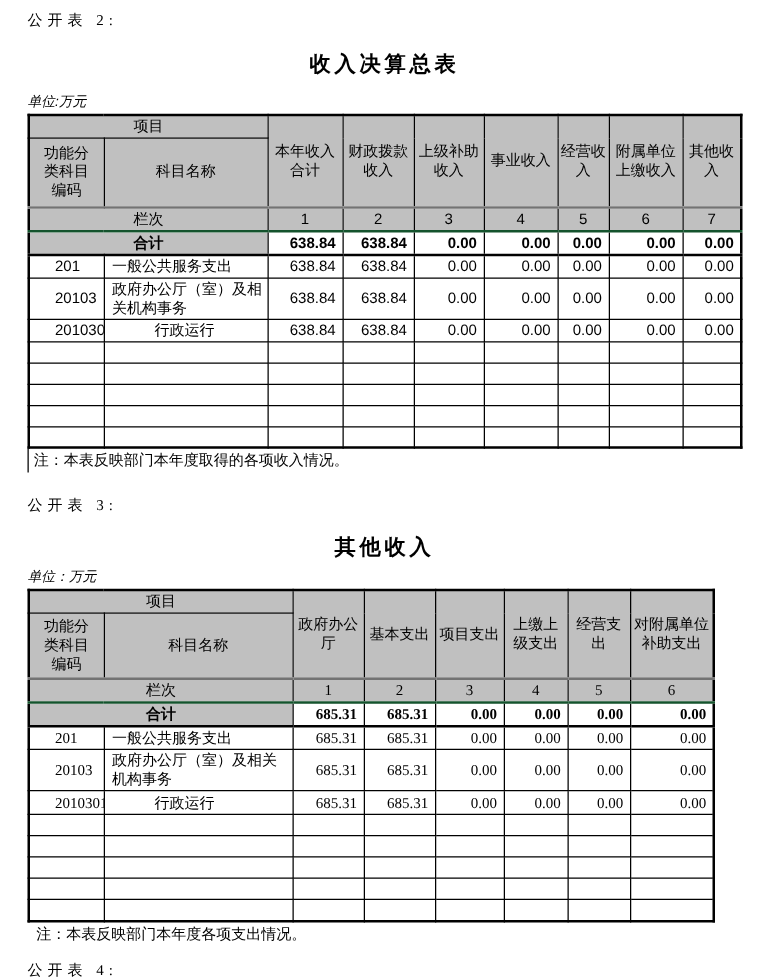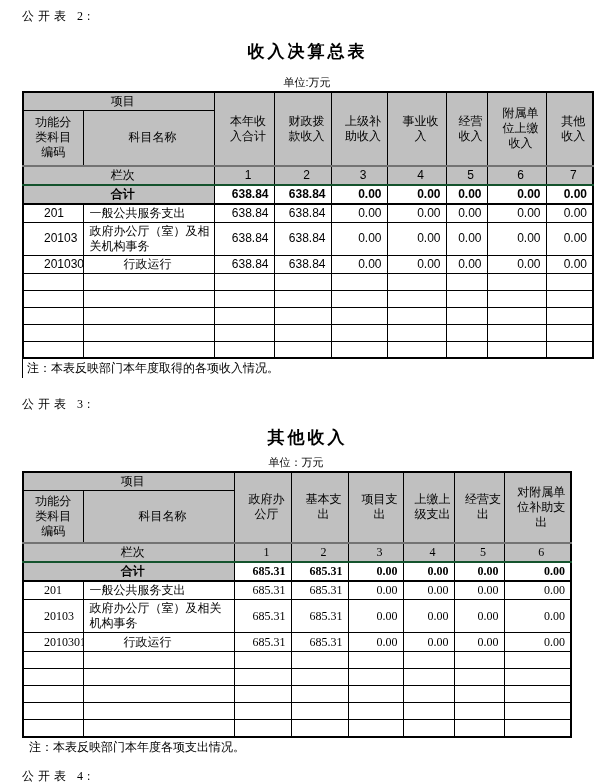--- a/index.html
+++ b/index.html
@@ -14,35 +14,35 @@
     font-family:"Liberation Serif","DejaVu Serif",serif;
     font-size:12px;letter-spacing:4px;line-height:20px;
   }
   .tbl-title{
     text-align:center;font-weight:bold;font-size:17px;
     letter-spacing:3px;line-height:22px;
   }
   .title-1{margin-top:15px;}
   .title-2{margin-top:13px;}
   .unit{
-    text-align:center;font-size:11px;line-height:13px;
-    margin-top:13px;margin-bottom:2px;
+    text-align:left;font-size:11px;line-height:13px;
+    margin-top:13px;margin-bottom:2px;font-style:italic;
   }
   .unit-1{width:570px;}
   .unit-2{width:548px;font-family:"Liberation Serif","DejaVu Serif",serif;font-size:11px;margin-top:7px;}
 
   table{border-collapse:collapse;table-layout:fixed;}
   .t1{width:570px;font-size:12px;border:2px solid #000;}
   .t2{width:548px;font-size:12px;border:2px solid #000;
       font-family:"Liberation Serif","DejaVu Serif",serif;}
   td{
     border:1px solid #000;padding:1px 2px;overflow:hidden;
     vertical-align:middle;line-height:1.25;
   }
-  .gray{background:#c0c0c0;padding-left:10px;}
+  .gray{background:#c0c0c0;}
   .center{text-align:center;}
   .bold{font-weight:bold;}
   .val{text-align:right;padding-right:5px;white-space:nowrap;}
   .code{padding-left:20px;}
   .name{padding-left:6px;}
   .indent{padding-left:40px;}
   .code-head{padding:2px 8px;}
 
   .r-rank td{border-top:2px solid #737373;}
   .r-total td{border-top:2px solid #14532d;border-bottom:2px solid #000;}

